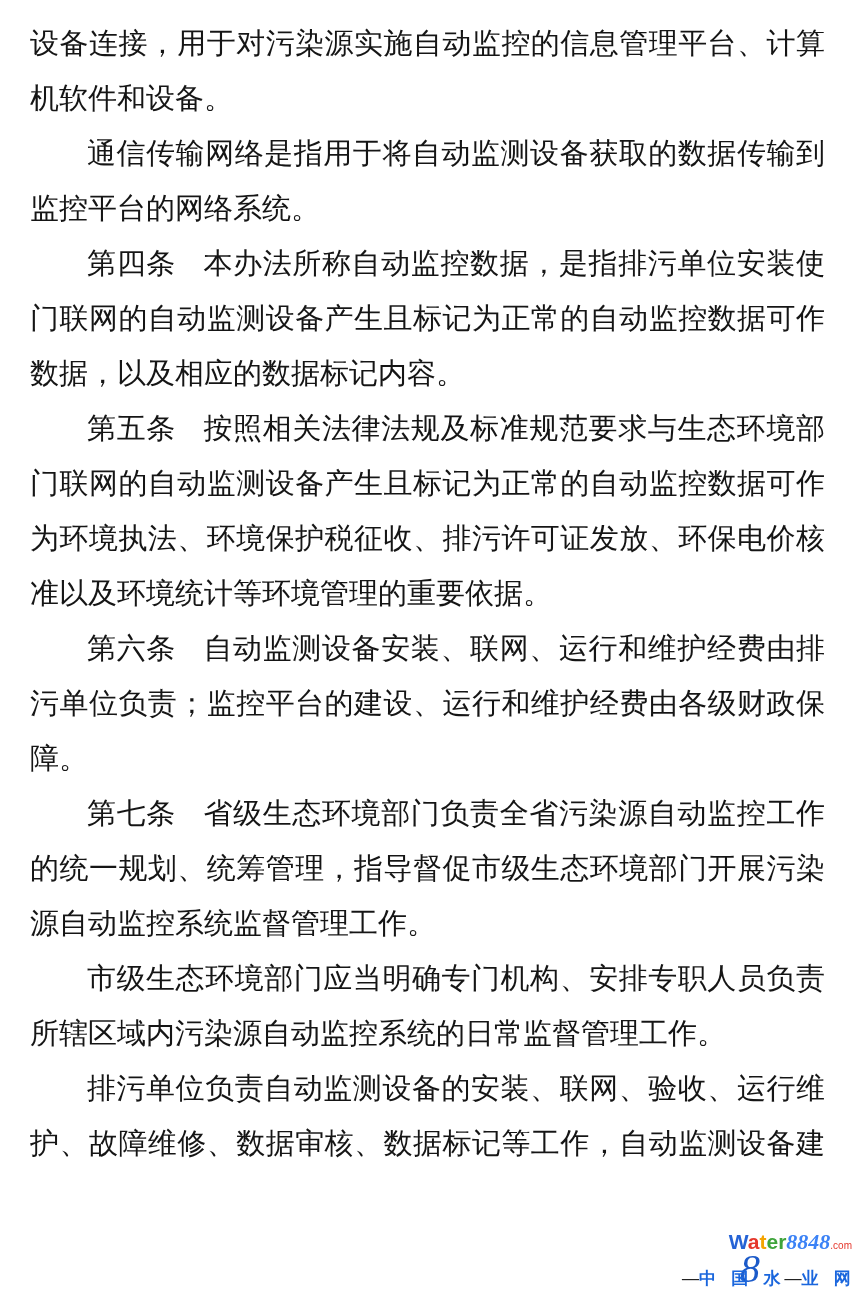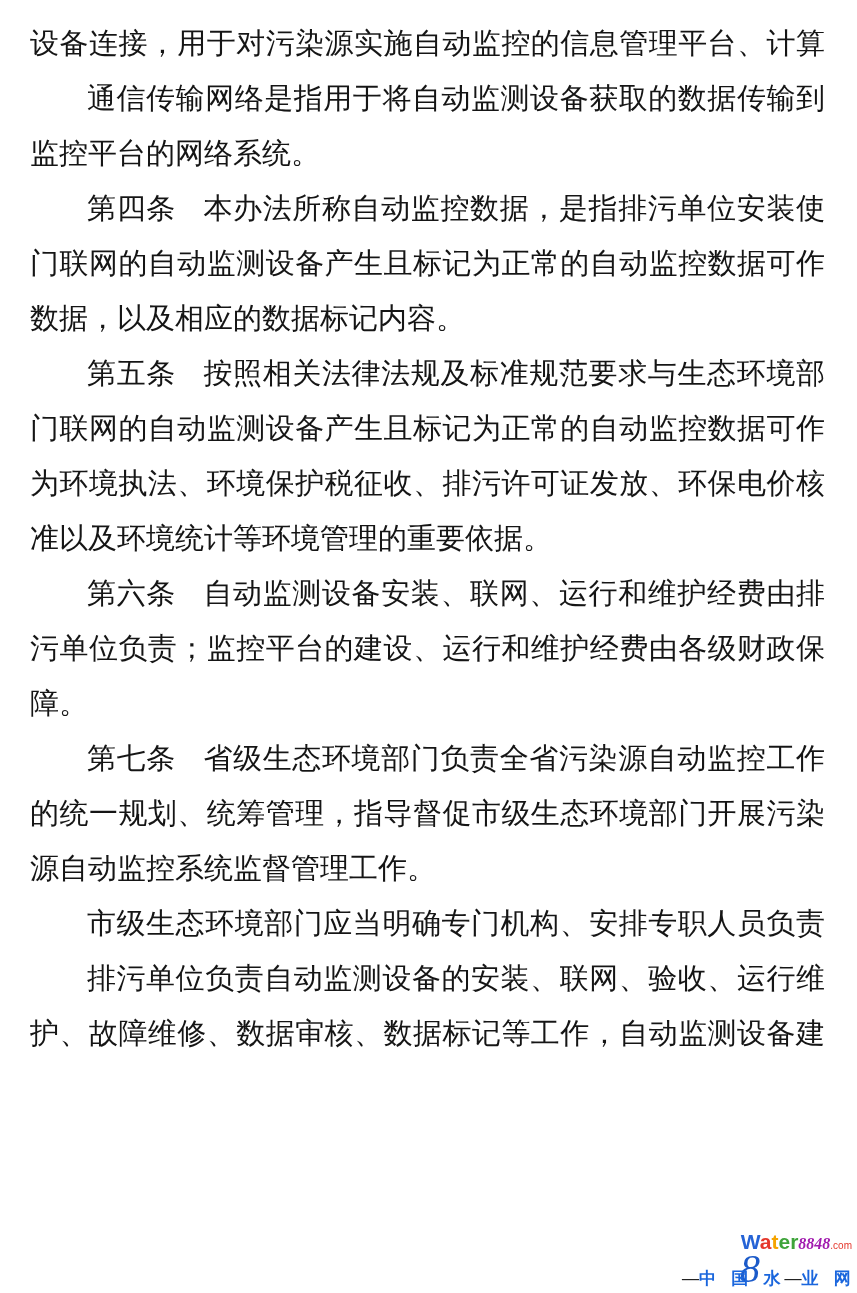--- a/index.html
+++ b/index.html
@@ -52,25 +52,25 @@
     letter-spacing: 0px;
     white-space: nowrap;
     padding-right: 2px;
   }
   .logo-top .lw { color: #2563d6; }
   .logo-top .la { color: #e5372c; }
   .logo-top .lt { color: #f5a400; }
   .logo-top .le { color: #3fa43b; }
   .logo-top .lr { color: #3fa43b; }
   .logo-num {
-    color: #a21caf;
+    color: #3b82f6;
     font-family: "Liberation Serif", "DejaVu Serif", serif;
     font-style: italic;
     font-weight: bold;
-    font-size: 16px;
+    font-size: 22px;
   }
   .logo-tld {
     color: #e5372c;
     font-size: 10px;
     font-weight: normal;
     vertical-align: baseline;
   }
   .logo-bottom {
     position: relative;
     z-index: 2;
@@ -99,36 +99,38 @@
     font-weight: normal;
     color: #1b5ac9;
     font-family: "Liberation Serif", "DejaVu Serif", serif;
   }
 </style>
 </head>
 <body>
 
 <div class="doc-body">
   <div class="line fill">设备连接，用于对污染源实施自动监控的信息管理平台、计算</div>
+  <div class="line">机软件和设备。</div>
   <div class="line fill indent">通信传输网络是指用于将自动监测设备获取的数据传输到</div>
   <div class="line">监控平台的网络系统。</div>
   <div class="line fill indent"><span class="bold-prefix">第四条</span><span>本办法所称自动监控数据，是指排污单位安装使</span></div>
   <div class="line fill">门联网的自动监测设备产生且标记为正常的自动监控数据可作</div>
   <div class="line">数据，以及相应的数据标记内容。</div>
   <div class="line fill indent"><span class="bold-prefix">第五条</span><span>按照相关法律法规及标准规范要求与生态环境部</span></div>
   <div class="line fill">门联网的自动监测设备产生且标记为正常的自动监控数据可作</div>
   <div class="line fill">为环境执法、环境保护税征收、排污许可证发放、环保电价核</div>
   <div class="line">准以及环境统计等环境管理的重要依据。</div>
   <div class="line fill indent"><span class="bold-prefix">第六条</span><span>自动监测设备安装、联网、运行和维护经费由排</span></div>
   <div class="line fill">污单位负责；监控平台的建设、运行和维护经费由各级财政保</div>
   <div class="line">障。</div>
   <div class="line fill indent"><span class="bold-prefix">第七条</span><span>省级生态环境部门负责全省污染源自动监控工作</span></div>
   <div class="line fill">的统一规划、统筹管理，指导督促市级生态环境部门开展污染</div>
   <div class="line">源自动监控系统监督管理工作。</div>
   <div class="line fill indent">市级生态环境部门应当明确专门机构、安排专职人员负责</div>
+  <div class="line">所辖区域内污染源自动监控系统的日常监督管理工作。</div>
   <div class="line fill indent">排污单位负责自动监测设备的安装、联网、验收、运行维</div>
   <div class="line fill">护、故障维修、数据审核、数据标记等工作，自动监测设备建</div>
 </div>
 
 <div class="logo">
   <span class="ghost-8">8</span>
   <div class="logo-top"><span class="lw">W</span><span class="la">a</span><span class="lt">t</span><span class="le">e</span><span class="lr">r</span><span class="logo-num">8848</span><span class="logo-tld">.com</span></div>
   <div class="logo-bottom"><span class="dash">—</span><span>中 国 水</span><span class="dash">—</span><span>业 网</span></div>
 </div>
 

